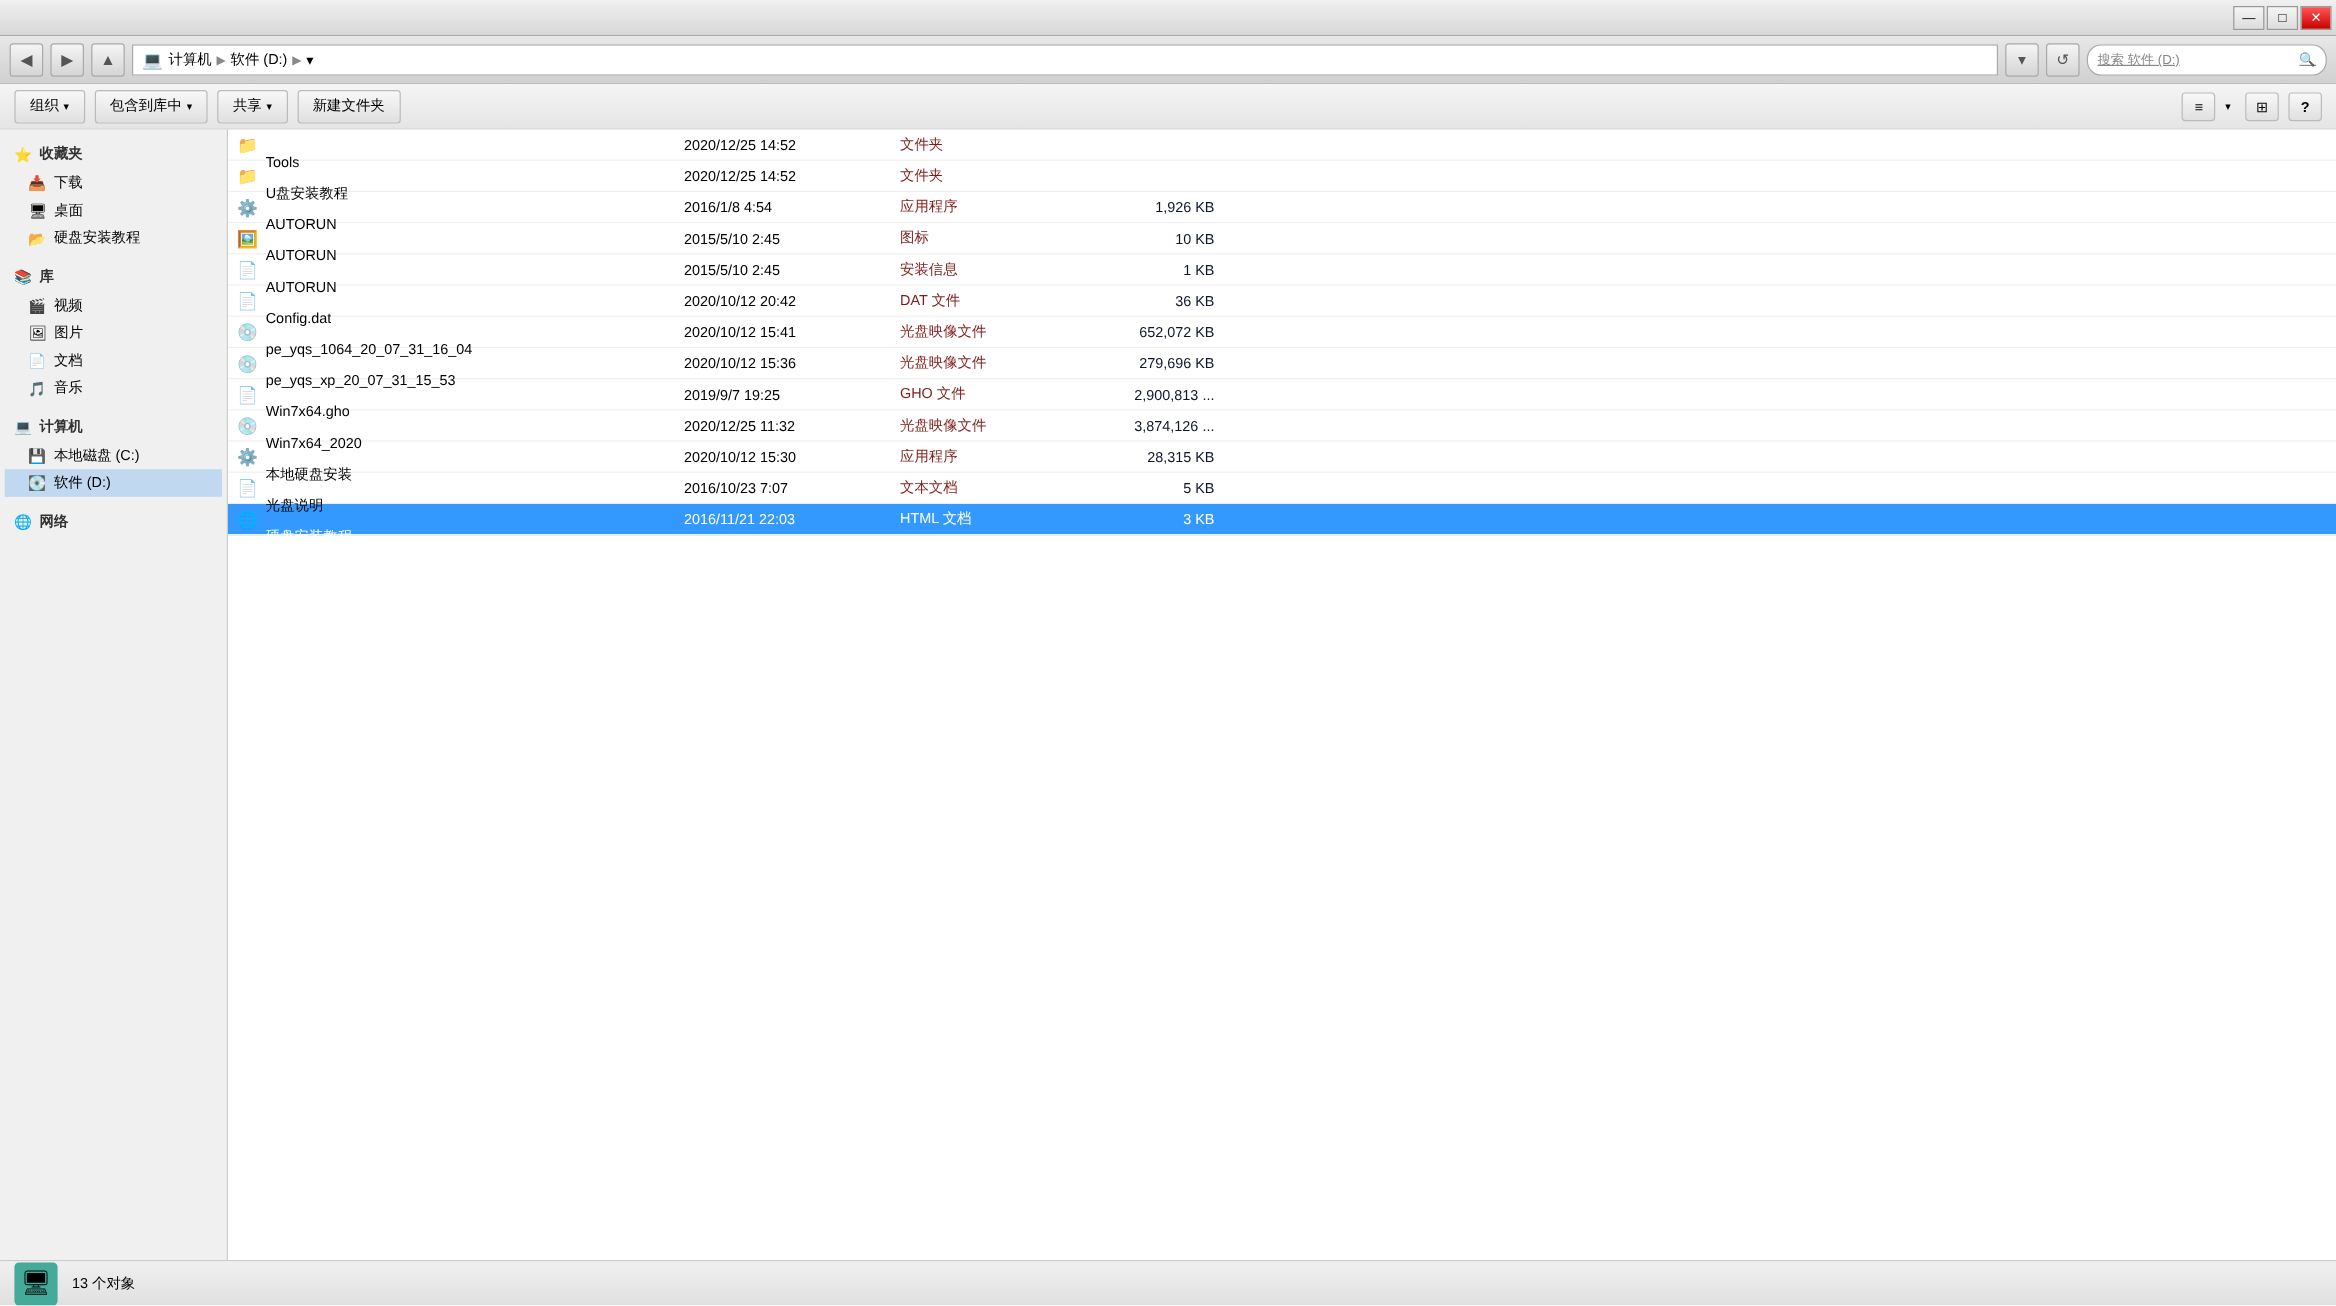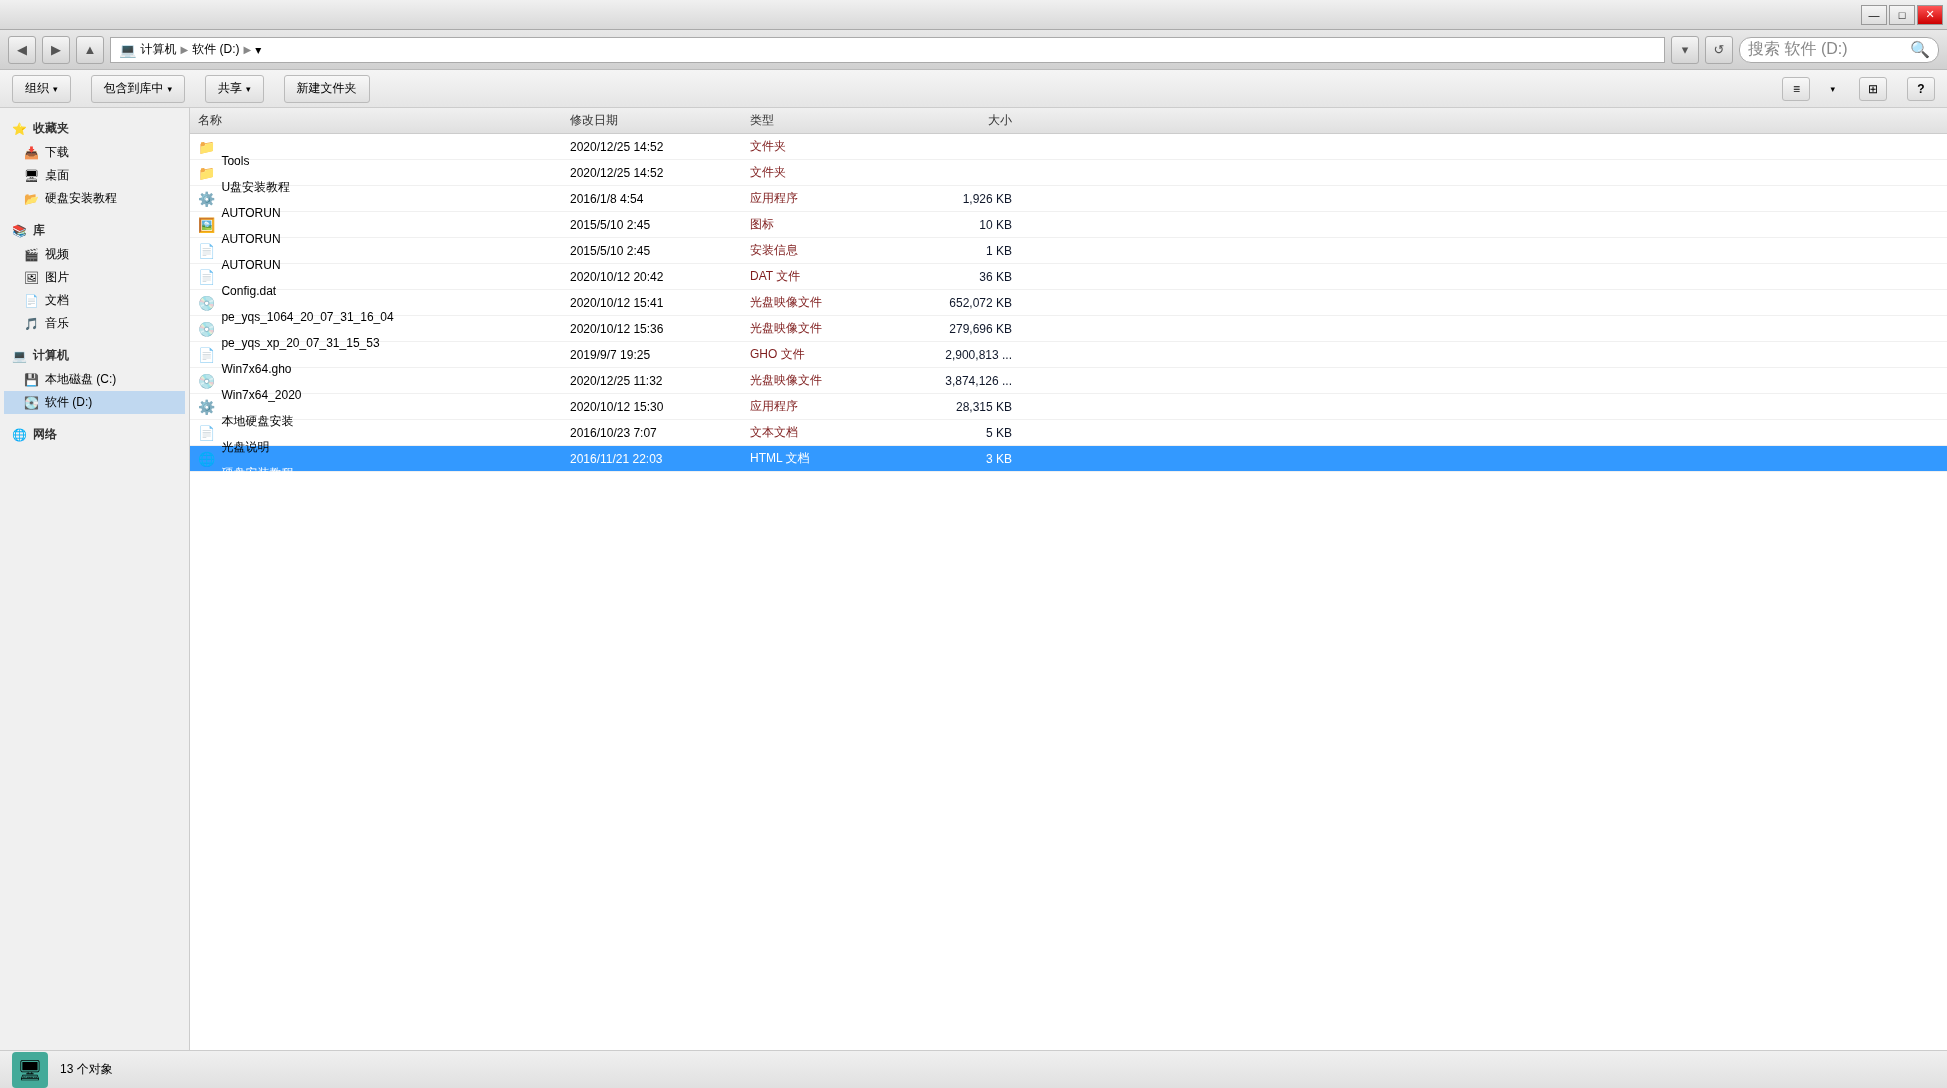--- a/index.html
+++ b/index.html
@@ -78,32 +78,33 @@
     .search-box {
       width: 200px;
       height: 26px;
       background: #fff;
       border: 1px solid #aaa;
       border-radius: 12px;
       display: flex;
       align-items: center;
       padding: 0 8px;
       gap: 4px;
-      font-size: 16px;
+      font-size: 11px;
       color: #888;
+      text-decoration: underline;
     }
 
     
     .toolbar {
       height: 38px;
       background: linear-gradient(to bottom, #f5f5f5, #e5e5e5);
       display: flex;
       align-items: center;
       padding: 0 12px;
-      gap: 20px;
+      gap: 8px;
       border-bottom: 1px solid #ccc;
     }
     .toolbar-btn {
       height: 28px;
       padding: 0 12px;
       background: linear-gradient(to bottom, #f8f8f8, #e0e0e0);
       border: 1px solid #bbb;
       border-radius: 3px;
       cursor: pointer;
       font-size: 12px;
@@ -362,26 +363,20 @@
     <div class="sidebar-section">
       <div class="sidebar-header">
         <span>🌐</span>
         <span>网络</span>
       </div>
     </div>
   </div>
 
   <div class="file-area">
 
-    <div class="file-list-header">
-      <div class="col-name">名称</div>
-      <div class="col-date">修改日期</div>
-      <div class="col-type">类型</div>
-      <div class="col-size">大小</div>
-    </div>
 
     <div class="file-list" id="file-list">
         <div class="file-row">
       <div class="file-icon-cell">
         <span class="file-icon">📁</span>
         <span class="file-name">Tools</span>
       </div>
       <div class="file-date">2020/12/25 14:52</div>
       <div class="file-type">文件夹</div>
       <div class="file-size"></div>

